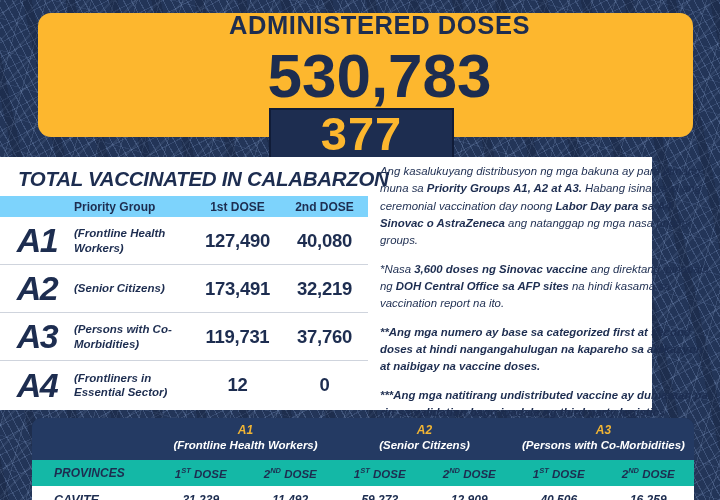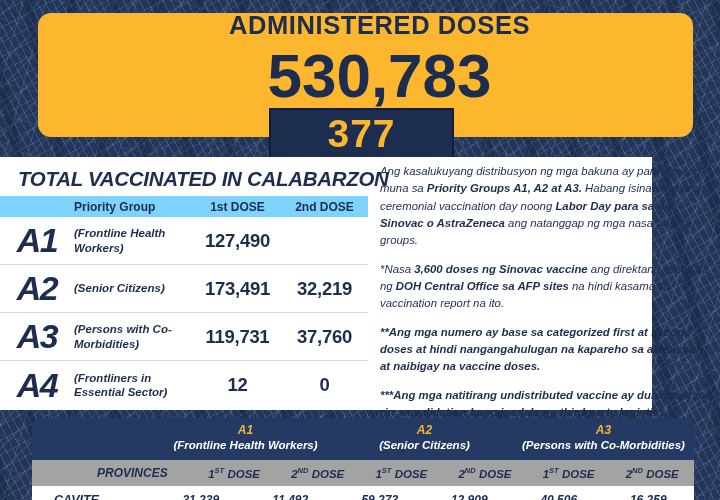--- a/index.html
+++ b/index.html
@@ -87,21 +87,21 @@
     border: 2px solid #101c38;
     width: 185px;
     height: 52px;
     margin: 0 auto;
     display: flex;
     align-items: center;
     justify-content: center;
   }
 
   #sites-value {
-    font-size: 39px;
+    font-size: 47px;
     font-weight: bold;
     color: #FDB72E;
     line-height: 1;
     letter-spacing: 1px;
     text-align: right;
   }
 
   #sites-caption {
     margin-top: 6px;
     font-size: 19px;
@@ -246,22 +246,21 @@
     font-weight: bold;
     color: #ffffff;
     line-height: 1.25;
     white-space: nowrap;
   }
 
   #bt-dose-row {
     display: flex;
     height: 26px;
     align-items: center;
-    background: #a3a3a3;
-    padding-left: 43px;
+    background: #14b8a6;
   }
   .bt-prov-hdr {
     width: 124px;
     padding-left: 22px;
     font-size: 12px;
     font-weight: bold;
     font-style: italic;
     color: #1d2d50;
   }
   .bt-dose-hdr {
@@ -328,20 +327,21 @@
       <div class="hdr-cell hdr-group"></div>
       <div class="hdr-cell hdr-label">Priority Group</div>
       <div class="hdr-cell hdr-dose">1st DOSE</div>
       <div class="hdr-cell hdr-dose">2nd DOSE</div>
     </div>
 
     <div class="vax-row">
       <div class="vax-code">A1</div>
       <div class="vax-desc">(Frontline Health Workers)</div>
       <div class="vax-num">127,490</div>
+      <div class="vax-num">40,080</div>
     </div>
 
     <div class="vax-row">
       <div class="vax-code">A2</div>
       <div class="vax-desc">(Senior Citizens)</div>
       <div class="vax-num">173,491</div>
       <div class="vax-num">32,219</div>
     </div>
 
     <div class="vax-row">

